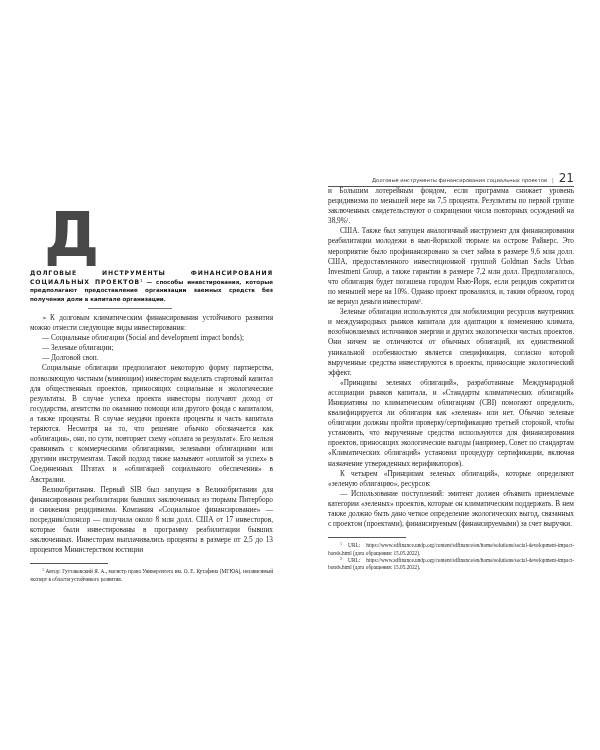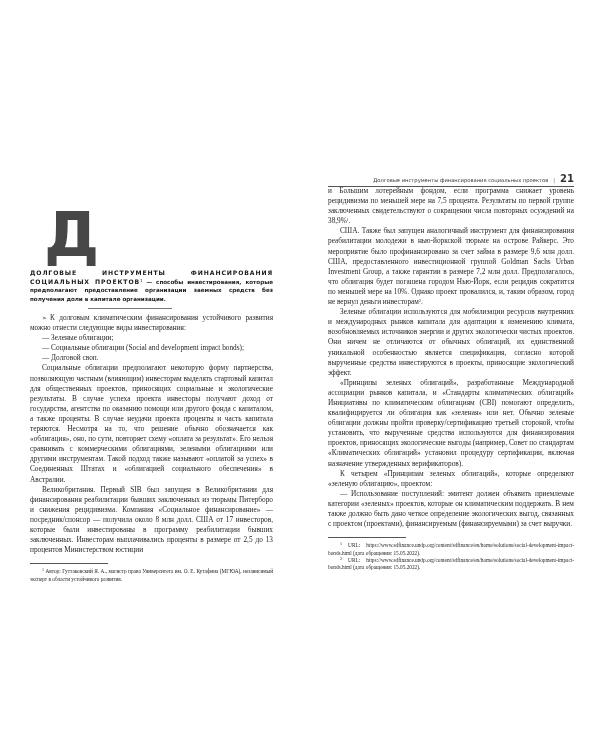--- a/index.html
+++ b/index.html
@@ -27,56 +27,56 @@
   p { margin: 0; text-indent: 12px; }
   p.noindent { text-indent: 0; }
   p.dash { text-indent: 12px; }
   .fn-rule { width: 78px; border-top: 0.7px solid #555; margin: 8px 0 4px 0; }
   .fn { font-size: 5.3px; line-height: 7.4px; text-indent: 12px; }
   .running-head {
     position: absolute; left: 28px; top: 174px; width: 246px; font-family: "DejaVu Sans", sans-serif;
     font-size: 5.2px; line-height: 9px; color: #333; text-align: right; border-bottom: 0.8px solid #555; padding-bottom: 1px;
   }
   .running-head .sep { display: inline-block; margin: 0 5px; color: #666; }
-  .running-head .num { font-weight: bold; font-size: 10px; margin-top: 32px; }
+  .running-head .num { font-weight: normal; font-size: 12px; margin-top: 32px; }
   sup { font-size: 4px; vertical-align: 2px; line-height: 0; }
   .marker { font-size: 6px; color: #444; margin-right: 3px; }
 </style>
 </head>
 <body>
 
 <div class="page page-left">
   <div class="drop-letter">Д</div>
 
   <div class="chapter-head">
     <span class="caps">ДОЛГОВЫЕ ИНСТРУМЕНТЫ ФИНАНСИРОВАНИЯ СОЦИАЛЬНЫХ ПРОЕКТОВ</span><sup>1</sup><span class="rest"> — способы инвестирования, которые предполагают предоставление организации заемных средств без получения доли в капитале организации.</span>
   </div>
   <div class="head-rule"></div>
 
   <div class="col left-col" style="top:313px;">
     <p><span class="marker">➣</span><span>К долговым климатическим финансирования устойчивого развития можно отнести следующие виды инвестирования:</span></p>
+    <p class="dash">— Социальные облигации (Social and development impact bonds);</p>
     <p class="dash">— Зеленые облигации;</p>
-    <p class="dash">— Социальные облигации (Social and development impact bonds);</p>
     <p class="dash">— Долговой своп.</p>
     <p>Социальные облигации предполагают некоторую форму партнерства, позволяющую частным (влияющим) инвесторам выделять стартовый капитал для общественных проектов, приносящих социальные и экологические результаты. В случае успеха проекта инвесторы получают доход от государства, агентства по оказанию помощи или другого фонда с капиталом, а также проценты. В случае неудачи проекта проценты и часть капитала теряются. Несмотря на то, что решение обычно обозначается как «облигация», оно, по сути, повторяет схему «оплата за результат». Его нельзя сравнивать с коммерческими облигациями, зелеными облигациями или другими инструментам. Такой подход также называют «оплатой за успех» в Соединенных Штатах и «облигацией социального обеспечения» в Австралии.</p>
     <p>Великобритания. Первый SIB был запущен в Великобритании для финансирования реабилитации бывших заключенных из тюрьмы Питерборо и снижения рецидивизма. Компания «Социальное финансирование» — посредник/спонсор — получила около 8 млн долл. США от 17 инвесторов, которые были инвестированы в программу реабилитации бывших заключенных.    Инвесторам выплачивались проценты в размере от 2,5 до 13 процентов Министерством юстиции</p>
     <div class="fn-rule"></div>
     <p class="fn"><sup>1</sup> <span>Автор: Гуттаковский Я. А., магистр права Университета им. О. Е. Кутафина (МГЮА), независимый эксперт в области устойчивого развития.</span></p>
   </div>
 </div>
 
 <div class="page page-right">
   <div class="running-head">
     <span>Долговые инструменты финансирования социальных проектов</span><span class="sep">|</span><span class="num">21</span>
   </div>
 
   <div class="col right-col" style="top:186px;">
     <p class="noindent"><span>и Большим лотерейным фондом, если программа снижает уровень рецидивизма по меньшей мере на 7,5 процента. Результаты по первой группе заключенных свидетельствуют о сокращении числа повторных осуждений на 38,9%</span><sup>1</sup><span>.</span></p>
     <p><span>США. Также был запущен аналогичный инструмент для финансирования реабилитации молодежи в нью-йоркской тюрьме на острове Райкерс. Это мероприятие было профинансировано за счет займа в размере 9,6 млн долл. США, предоставленного инвестиционной группой Goldman Sachs Urban Investment Group, а также гарантии в размере 7,2 млн долл. Предполагалось, что облигация будет погашена городом Нью-Йорк, если рецидив сократится по меньшей мере на 10%. Однако проект провалился, и, таким образом, город не вернул деньги инвесторам</span><sup>2</sup><span>.</span></p>
     <p>Зеленые облигации используются для мобилизации ресурсов внутренних и международных рынков капитала для адаптации к изменению климата, возобновляемых источников энергии и других экологически чистых проектов. Они ничем не отличаются от обычных облигаций, их единственной уникальной особенностью является спецификация, согласно которой вырученные средства инвестируются в проекты, приносящие экологический эффект.</p>
     <p>«Принципы зеленых облигаций», разработанные Международной ассоциации рынков капитала, и «Стандарты климатических облигаций» Инициативы по климатическим облигациям (CBI) помогают определить, квалифицируется ли облигация как «зеленая» или нет. Обычно зеленые облигации должны пройти проверку/сертификацию третьей стороной, чтобы установить, что вырученные средства используются для финансирования проектов, приносящих экологические выгоды (например, Совет по стандартам «Климатических облигаций» установил процедуру сертификации, включая назначение утвержденных верификаторов).</p>
-    <p>К четырем «Принципам зеленых облигаций», которые определяют «зеленую облигацию», проектом:</p>
+    <p>К четырем «Принципам зеленых облигаций», которые определяют «зеленую облигацию», ресурсов:</p>
     <p>— Использование поступлений: эмитент должен объявить приемлемые категории «зеленых» проектов, которые он климатическим поддержать. В нем также должно быть дано четкое определение экологических выгод, связанных с проектом (проектами), финансируемым (финансируемыми) за счет выручки.</p>
     <div class="fn-rule"></div>
     <p class="fn"><sup>1</sup> <span>URL: https://www.sdfinance.undp.org/content/sdfinance/en/home/solutions/social-development-impact-bonds.html (дата обращения: 15.05.2022).</span></p>
     <p class="fn"><sup>2</sup> <span>URL: https://www.sdfinance.undp.org/content/sdfinance/en/home/solutions/social-development-impact-bonds.html (дата обращения: 15.05.2022).</span></p>
   </div>
 </div>
 
 </body></html>

